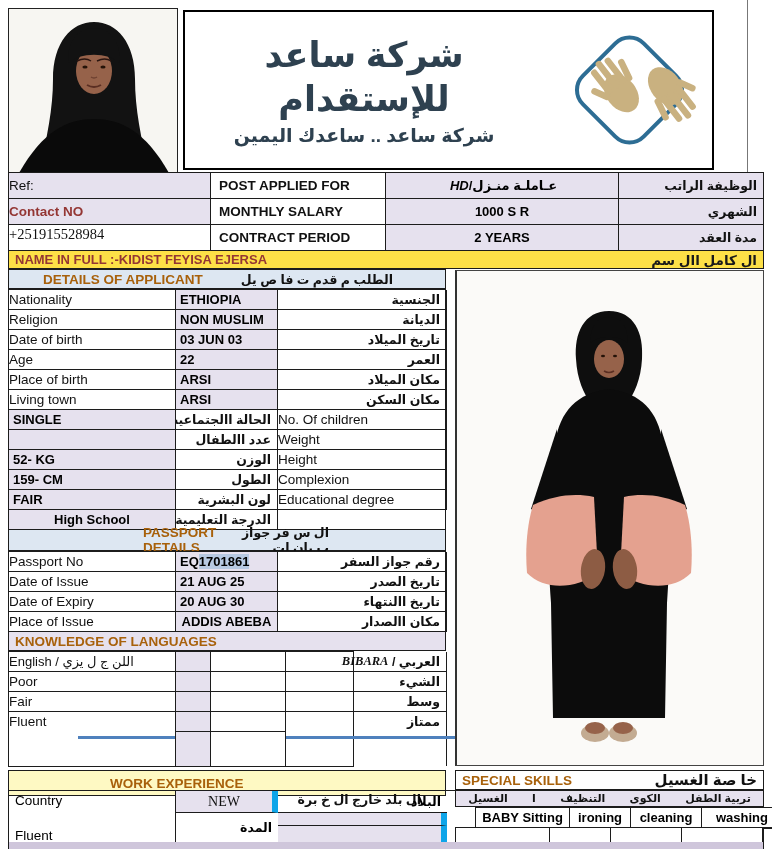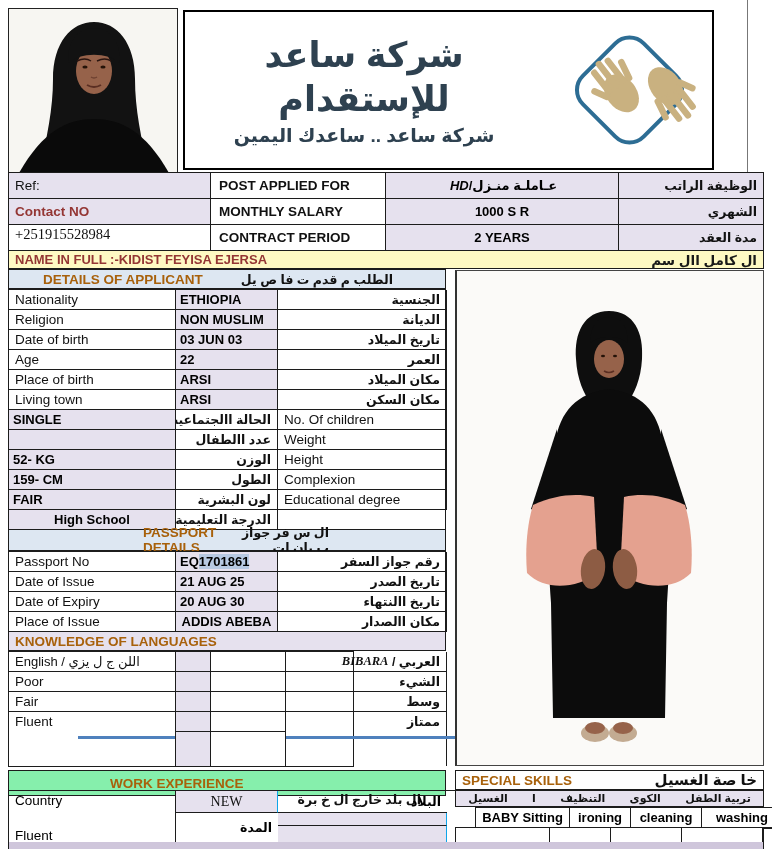--- a/index.html
+++ b/index.html
@@ -15,53 +15,53 @@
   .logo-glyph { width:165px; height:150px; flex:0 0 auto; }
   .vline-tr { position:absolute; left:747px; top:0; width:1px; height:172px; background:#777; }
 
   
   .grid { display:grid; border:1px solid #1c1c1c; background:#fff; }
   .cell { border-right:1px solid #1c1c1c; border-bottom:1px solid #1c1c1c; display:flex; align-items:center; overflow:hidden; white-space:nowrap; }
   .cell:last-child {}
   .lav { background:#e6e1ee; }
   .lblue { background:#dde7f2; }
   .ar { direction:rtl; justify-content:flex-start; padding-right:6px; font-weight:600; font-size:12.5px; color:#111; }
-  .lab { padding-left:6px; font-size:13.5px; color:#111; }
+  .lab { font-size:13.5px; color:#111; }
   .val { padding-left:4px; font-weight:bold; font-size:13px; color:#000; }
   .ctr { justify-content:center; padding-left:0; }
 
   
   .toptable { position:absolute; left:8px; top:172px; width:756px; grid-template-columns:202px 175px 233px 145px; grid-auto-rows:26px; }
   .b-col { font-weight:600; font-size:13.5px; padding-left:8px; color:#111; }
   .maroon { color:#943634; font-weight:bold; }
   .serif { font-family:"Liberation Serif","DejaVu Serif",serif; }
   .phone { font-size:14.5px; align-items:flex-start; padding-top:1px; }
   .hd-it { font-style:italic; font-weight:bold; font-size:13px; padding-left:3px; }
 
   
-  .namerow { position:absolute; left:8px; top:250px; width:756px; height:19px; background:#fef9c3; border:1px solid #1c1c1c; display:flex; align-items:center; justify-content:space-between; padding:0 6px; }
+  .namerow { position:absolute; left:8px; top:250px; width:756px; height:19px; background:#fde047; border:1px solid #1c1c1c; display:flex; align-items:center; justify-content:space-between; padding:0 6px; }
   .namerow .en { font-weight:bold; font-size:13px; color:#943634; }
   .namerow .arr { direction:rtl; font-weight:bold; font-size:13.5px; color:#1a1a1a; }
 
   
   .sechdr { position:absolute; display:flex; align-items:center; border:1px solid #1c1c1c; font-weight:bold;gap:17px; }
   .sechdr .en { color:#a8610b; font-size:13.5px; }
   .sechdr .arr { direction:rtl; margin-left:auto; font-size:12.5px; color:#111; }
 
   
   .details3 { grid-template-columns:167px 102px 169px; grid-auto-rows:20px; }
   .lang4 { grid-template-columns:167px 35px 75px 161px; }
   .hl { background:#b7c9e2; }
 
   .blue-line { position:absolute; height:3px; background:#4f81bd; }
 
   
   .workbody { position:absolute; left:8px; top:790px; width:512px; height:53px; border:1px solid #1c1c1c; display:grid; grid-template-columns:167px 102px 169px; grid-template-rows:22px 13px 18px; }
   .wcellL { grid-row:1/4; border-right:1px solid #1c1c1c; display:flex; flex-direction:column; justify-content:space-between; padding:2px 0 1px 6px; font-size:13.5px; }
-  .wmid { border-right:1px solid #0ea5e9; border-bottom:1px solid #1c1c1c; background:#e6e1ee; display:flex; align-items:center; justify-content:center; }
+  .wmid { border-right:6px solid #0ea5e9; border-bottom:1px solid #1c1c1c; background:#e6e1ee; display:flex; align-items:center; justify-content:center; }
   .wR1 { border-bottom:1px solid #1c1c1c; }
   .wR2 { grid-row:2/4; display:flex; align-items:flex-end; }
   .war { direction:rtl; padding-right:6px; font-weight:600; font-size:12.5px; display:flex; align-items:center; justify-content:flex-start; }
   .new-val { font-family:"Liberation Serif","DejaVu Serif",serif; font-size:14px; color:#111; }
 
   
   .skillshdr { left:455px; top:770px; width:309px; height:20px; background:#fff; padding:0 6px; }
   .skillshdr .arr { font-size:15px; font-weight:600; }
   .skills-ar { position:absolute; left:455px; top:790px; width:309px; height:17px; border:1px solid #1c1c1c; background:#e6e1ee; direction:rtl; display:flex; justify-content:space-around; align-items:center; font-size:11px; font-weight:bold; color:#111; }
   .skills-en { position:absolute; left:455px; top:807px; width:309px; grid-template-columns:94px 61px 71px 81px; grid-auto-rows:20px;margin-left:20px; }
@@ -257,21 +257,21 @@
 
     <div class="cell" style="border-bottom:none;"></div>
     <div class="cell lav" style="border-bottom:none;"></div>
     <div class="cell" style="border-bottom:none;"></div>
     <div class="cell" style="border-bottom:none;"></div>
   </div>
 
   <div class="blue-line" style="left:78px;top:736px;width:97px;"></div>
   <div class="blue-line" style="left:286px;top:736px;width:170px;"></div>
 
-  <div class="sechdr" style="left:8px;top:770px;width:438px;height:26px;padding:0 6px;background:#86efac;">
+  <div class="sechdr" style="left:8px;top:770px;width:438px;height:26px;padding:0 6px;background:#fef9c3;">
     <span class="en" style="margin-left:95px;">WORK EXPERIENCE</span>
     <span class="arr" style="margin-right:18px;margin-top:33px;">ال بلد خارج ال خ برة</span>
   </div>
 
   <div class="workbody">
     <div class="wcellL">
       <span>Country</span>
       <span>Fluent</span>
     </div>
     <div class="wmid">

